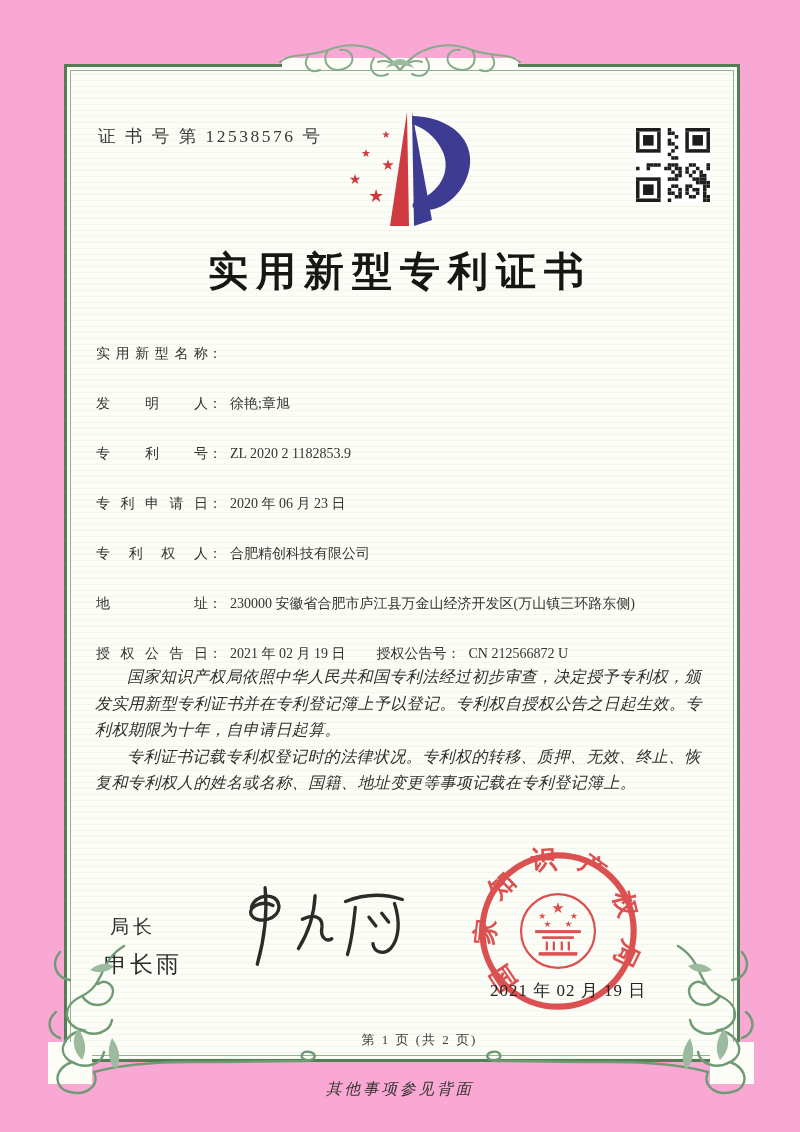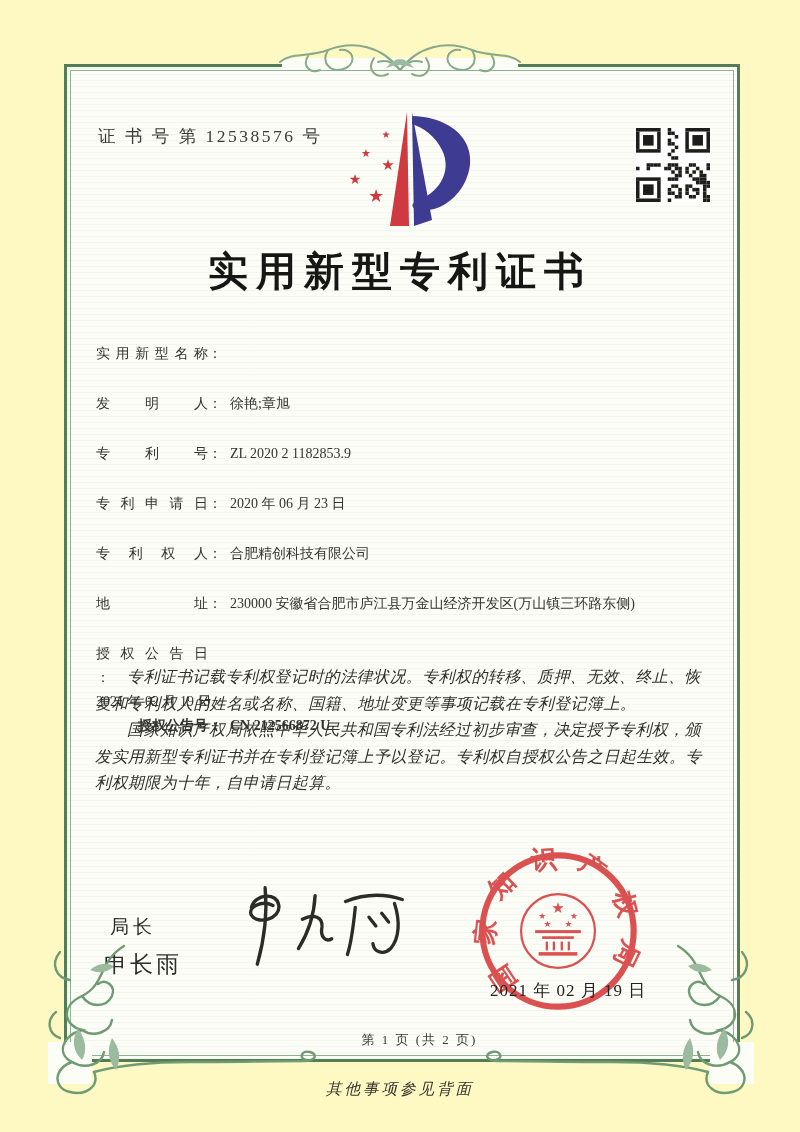--- a/index.html
+++ b/index.html
@@ -1,35 +1,35 @@
 <!DOCTYPE html>
 <html><head>
 <meta charset="utf-8">
 <style>
   html,body{margin:0;padding:0;background:#ffffff;}
   body{width:800px;height:1132px;position:relative;overflow:hidden;
        font-family:"Liberation Serif","DejaVu Serif",serif;color:#2c2c2a;}
-  .page{position:absolute;inset:0;background:#fef9c3;}
+  .page{position:absolute;inset:0;background:#f9a8d4;}
   
   .frame{position:absolute;left:64px;top:64px;width:670px;height:992px;
          border:3px solid #537d55;
          background:repeating-linear-gradient(0deg,rgba(150,185,150,.10) 0 1px,transparent 1px 6px),#fdfdf7;}
   .frame::after{content:"";position:absolute;inset:3px;border:1px solid #8fb392;pointer-events:none;}
   .cert-no{position:absolute;left:98px;top:124px;font-size:17.5px;letter-spacing:2.5px;color:#3a3a38;z-index:3;}
   .logo{position:absolute;left:332px;top:108px;z-index:3;}
   .qr{position:absolute;left:636px;top:128px;z-index:3;background:#fff;}
   .title{position:absolute;left:0;right:0;top:244px;text-align:center;font-size:40px;font-weight:700;
          letter-spacing:8px;color:#161614;z-index:3;}
   .fields{position:absolute;left:96px;top:342px;width:618px;z-index:3;font-size:14px;color:#333330;}
   .frow{display:flex;margin-bottom:26px;line-height:24px;}
   .flabel{display:inline-block;width:112px;text-align:justify;text-align-last:justify;flex:none;}
   .fcolon{flex:none;margin-right:8px;}
   .fvalue{flex:1;}
-  .frow.grant{margin-bottom:0;flex-direction:column;}
-  .pair2{margin-left:42px;display:flex;font-weight:bold;}
+  .frow.grant{margin-bottom:0;}
+  .pair2{margin-left:31px;display:flex;}
   .paras{position:absolute;left:95px;top:664px;width:616px;z-index:3;font-size:16px;line-height:26.5px;
          color:#2f2f2c;font-style:italic;letter-spacing:.4px;}
   .paras p{margin:0;text-indent:2em;}
   .signer-title{position:absolute;left:110px;top:914px;font-size:19px;letter-spacing:4px;z-index:3;color:#2c2c2a;}
   .signer-name{position:absolute;left:104px;top:949px;font-size:23px;letter-spacing:3px;z-index:3;color:#2c2c2a;}
   .signature{position:absolute;left:222px;top:880px;z-index:4;}
   .seal{position:absolute;left:470px;top:843px;z-index:3;opacity:.92;}
   .seal-date{position:absolute;left:490px;top:979px;font-size:17px;letter-spacing:1px;color:#222;z-index:5;}
   .page-no{position:absolute;left:0;right:0;top:1031px;text-align:center;font-size:13px;letter-spacing:2px;color:#3a3a38;z-index:3;margin-left:39px;}
   .back-note{position:absolute;left:0;right:0;top:1079px;text-align:center;font-size:15.5px;letter-spacing:3px;
@@ -247,22 +247,22 @@
       <span>2021 年 02 月 19 日</span>
       <span class="pair2">
         <span>授权公告号</span>
           <span class="fcolon">：</span>
         <span>CN 212566872 U</span>
       </span>
     </div>
   </div>
 
   <div class="paras">
+    <p>国家知识产权局依照中华人民共和国专利法经过初步审查，决定授予专利权，颁发实用新型专利证书并在专利登记簿上予以登记。专利权自授权公告之日起生效。专利权期限为十年，自申请日起算。</p>
     <p>专利证书记载专利权登记时的法律状况。专利权的转移、质押、无效、终止、恢复和专利权人的姓名或名称、国籍、地址变更等事项记载在专利登记簿上。</p>
-    <p>国家知识产权局依照中华人民共和国专利法经过初步审查，决定授予专利权，颁发实用新型专利证书并在专利登记簿上予以登记。专利权自授权公告之日起生效。专利权期限为十年，自申请日起算。</p>
   </div>
 
   <div class="signer-title">局长</div>
   <div class="signer-name">申长雨</div>
 
   <svg class="signature" width="196" height="92" viewBox="0 0 200 90">
     <g fill="none" stroke="#2b2b28" stroke-width="3.4" stroke-linecap="round">
       <path d="M30,26 C34,12 56,10 58,24 C60,38 36,44 30,34 C26,26 40,18 52,24"></path>
       <path d="M44,6 C46,28 44,56 36,84"></path>
       <path d="M95,14 C94,34 88,52 78,68"></path>

